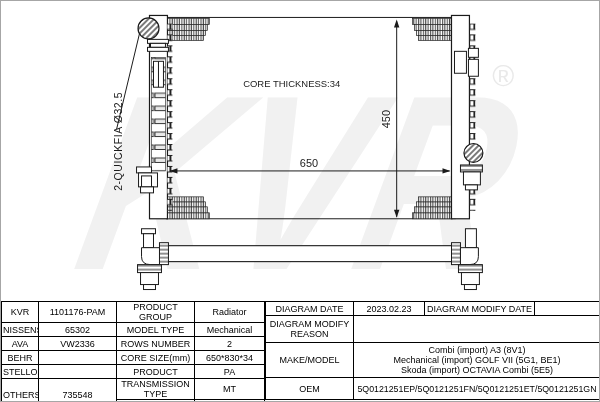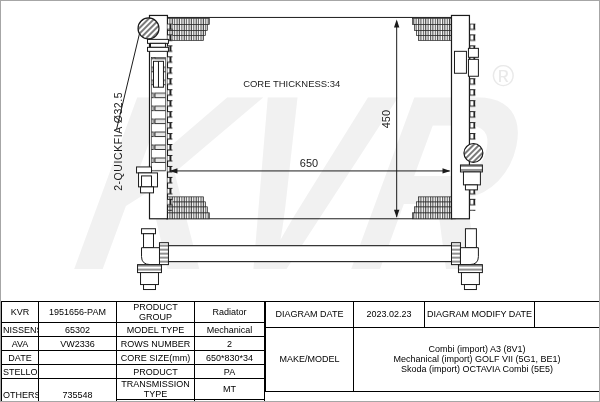--- a/index.html
+++ b/index.html
@@ -134,38 +134,38 @@
     <table class="t-left">
       <colgroup>
           <col style="width:37px">
           <col style="width:78px">
           <col style="width:78px">
           <col style="width:70px">
         </colgroup>
       <tbody>
         <tr style="height:14px">
           <td>KVR</td>
-          <td>1951656-PAM</td>
+          <td>1101176-PAM</td>
           <td>PRODUCT GROUP</td>
           <td>Radiator</td>
         </tr>
         <tr style="height:14px">
           <td>NISSENS</td>
           <td>65302</td>
           <td>MODEL TYPE</td>
           <td>Mechanical</td>
         </tr>
         <tr style="height:14px">
           <td>AVA</td>
           <td>VW2336</td>
           <td>ROWS NUMBER</td>
           <td>2</td>
         </tr>
         <tr style="height:14px">
-          <td>DATE</td>
+          <td>BEHR</td>
           <td></td>
           <td>CORE SIZE(mm)</td>
           <td>650*830*34</td>
         </tr>
         <tr style="height:14px">
           <td>STELLOX</td>
           <td></td>
           <td>PRODUCT</td>
           <td>PA</td>
         </tr>
@@ -189,25 +189,33 @@
           <col style="width:110px">
           <col style="width:66px">
         </colgroup>
       <tbody>
         <tr style="height:14px">
           <td>DIAGRAM DATE</td>
           <td>2023.02.23</td>
           <td>DIAGRAM MODIFY DATE</td>
           <td></td>
         </tr>
+        <tr style="height:27px">
+          <td>DIAGRAM MODIFY REASON</td>
+          <td colspan="3"></td>
+        </tr>
         <tr style="height:35px">
           <td>MAKE/MODEL</td>
           <td colspan="3">
             <div class="mm-line">Combi (import) A3 (8V1)</div>
             <div class="mm-line">Mechanical (import) GOLF VII (5G1, BE1)</div>
             <div class="mm-line">Skoda (import) OCTAVIA Combi (5E5)</div>
           </td>
         </tr>
+        <tr style="height:22px">
+          <td>OEM</td>
+          <td colspan="3" class="oem-cell">5Q0121251EP/5Q0121251FN/5Q0121251ET/5Q0121251GN</td>
+        </tr>
       </tbody>
     </table>
 
   </div>
 </div>
 
 </body></html>

